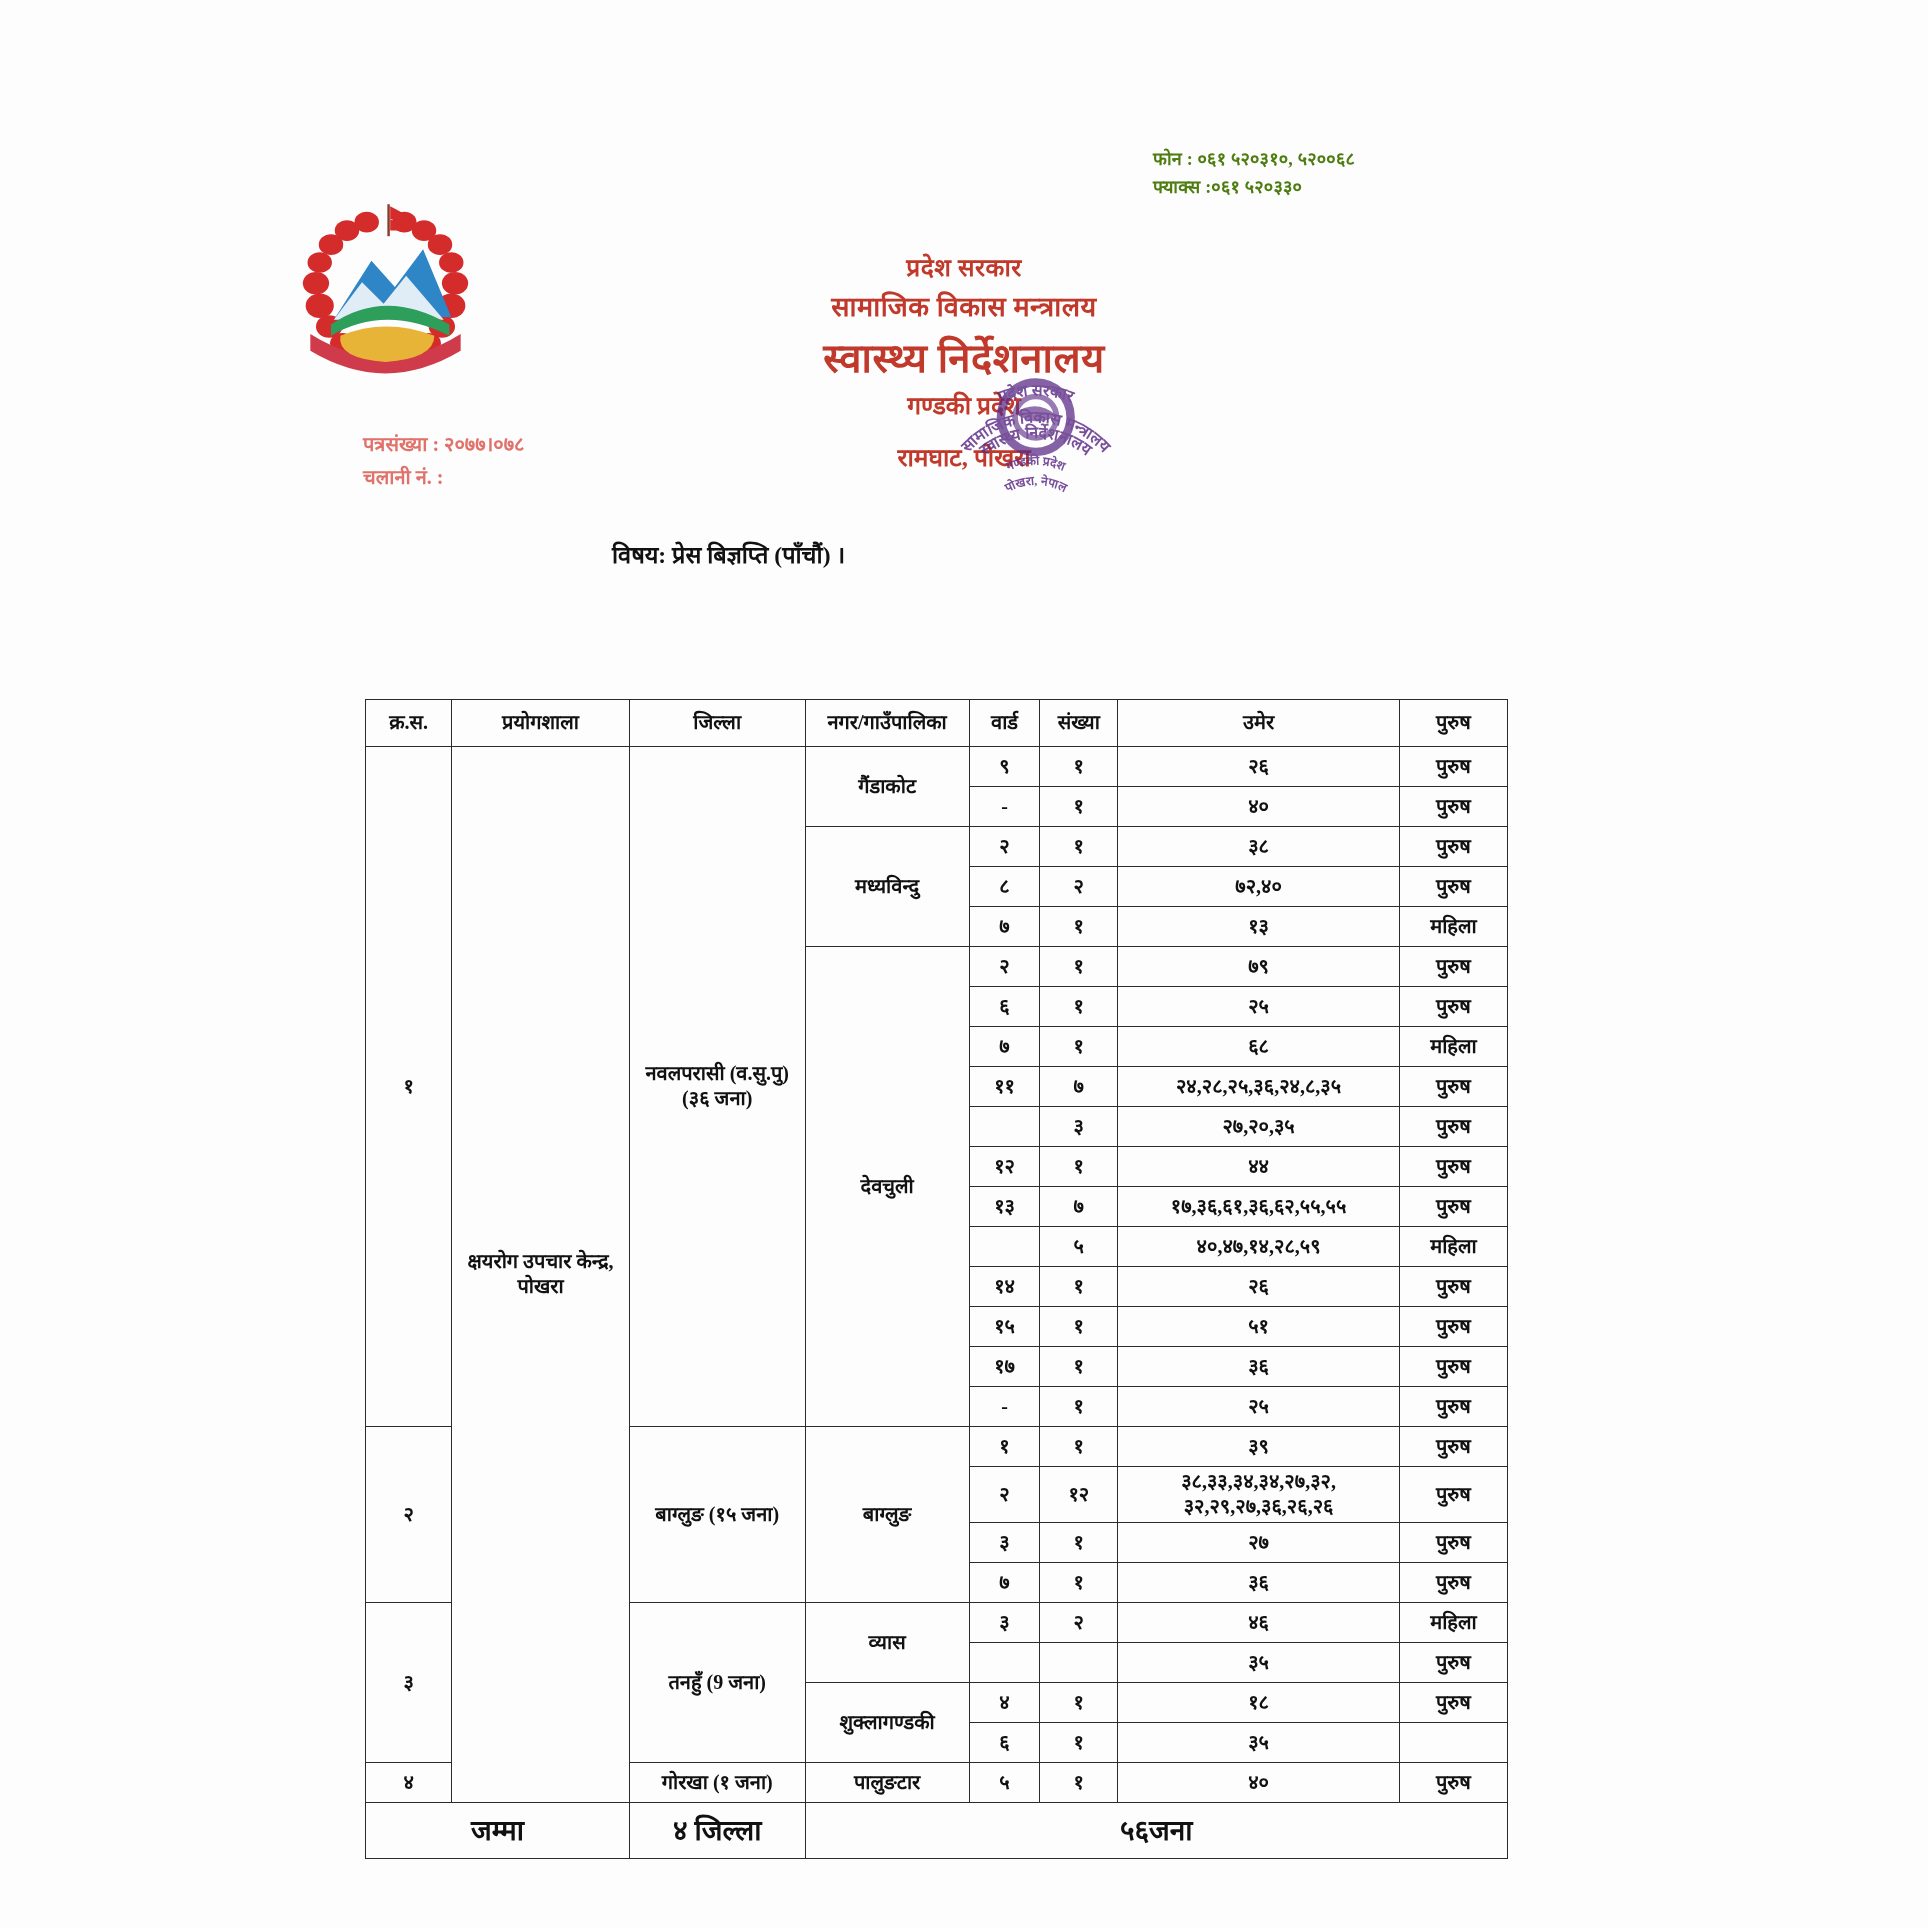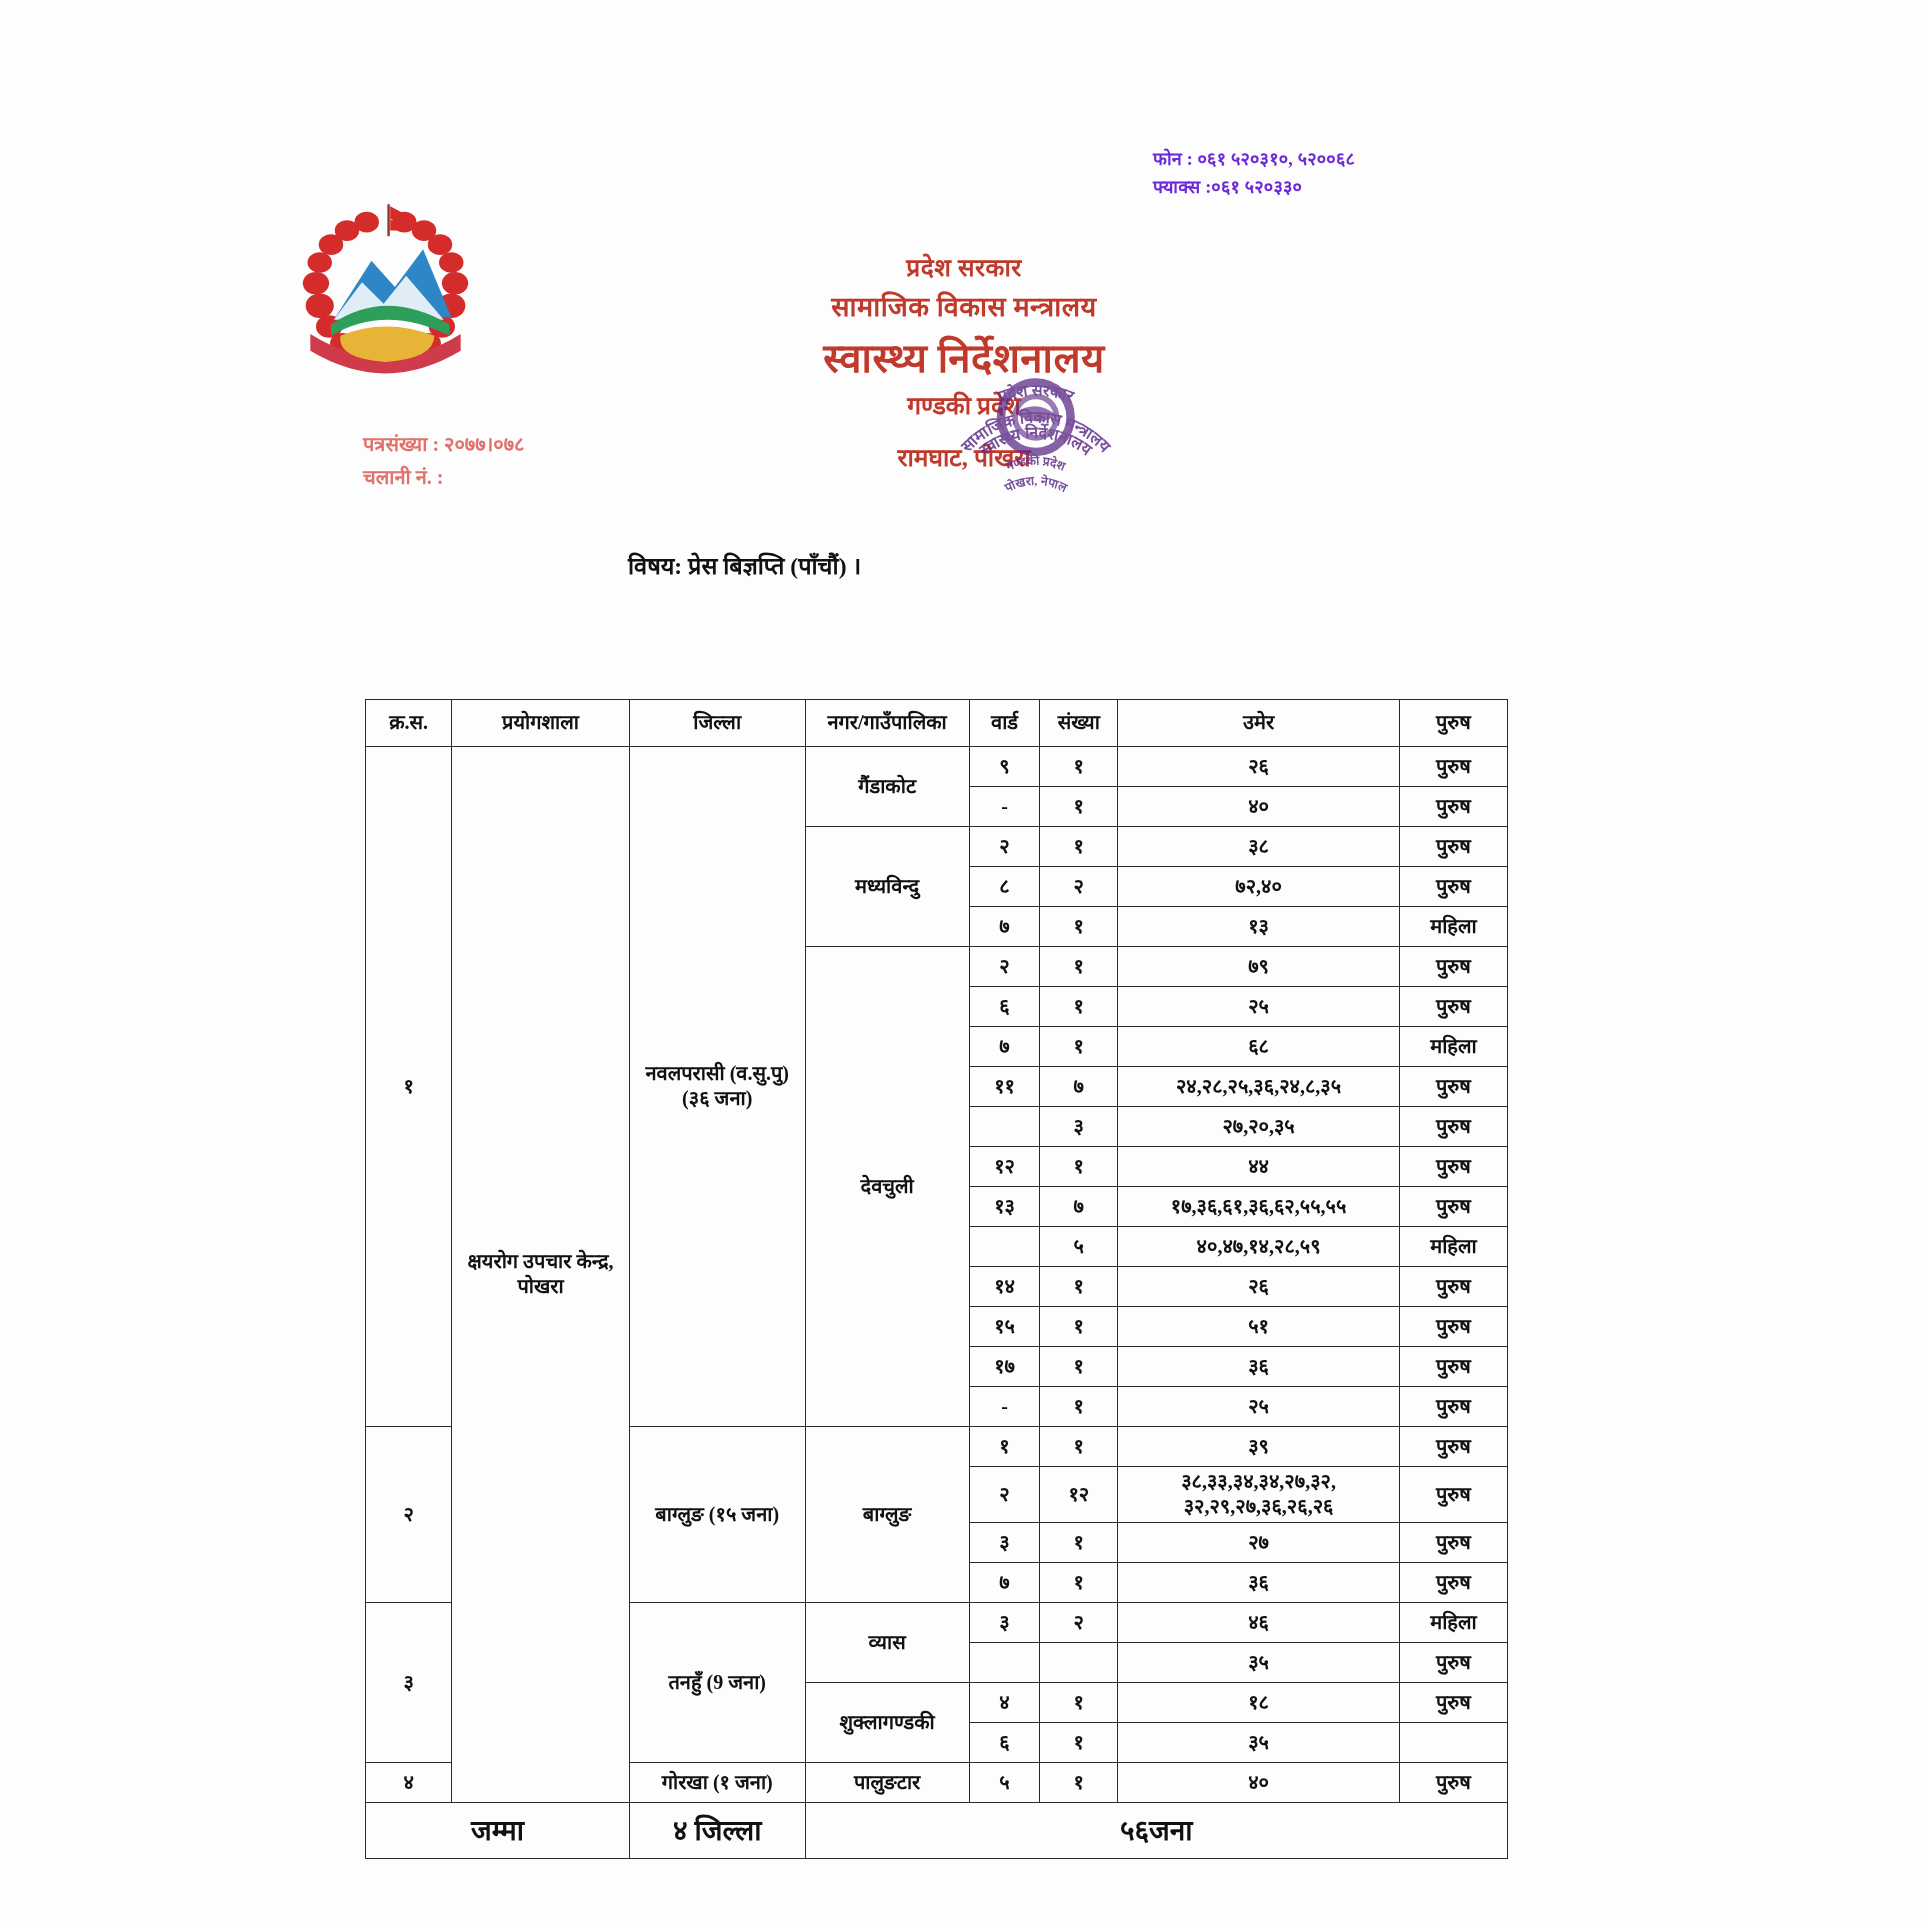--- a/index.html
+++ b/index.html
@@ -13,21 +13,21 @@
   }
   .page{
     position:absolute;inset:0;
     background:#fdfdfd;
   }
 
   
   .contact{
     position:absolute;
     left:1153px;top:146px;
-    color:#6d28d9;
+    color:#4d7c0f;
     font-weight:bold;
     font-size:18px;
     line-height:1.55;
     letter-spacing:0.2px;
   }
   .contact .ln{display:block;white-space:nowrap;}
 
   .emblem{
     position:absolute;left:282px;top:193px;width:207px;height:202px;
   }
@@ -52,22 +52,22 @@
   .stamp svg{display:block;width:100%;height:100%;}
 
   .refno{
     position:absolute;left:363px;top:428px;
     color:#e0726b;
     font-size:20px;font-weight:bold;line-height:1.65;
   }
   .refno .ln{display:block;white-space:nowrap;}
 
   .subject{
-    position:absolute;left:612px;top:549px;
-    font-size:23.5px;font-weight:bold;margin-left:16px;
+    position:absolute;left:612px;top:538px;
+    font-size:23.5px;font-weight:bold;
   }
 
   .body-text{
     position:absolute;left:350px;top:586px;width:1168px;
     font-size:22px;line-height:1.62;font-weight:bold;
     text-align:justify;
   }
 
   
   .tbl-wrap{

